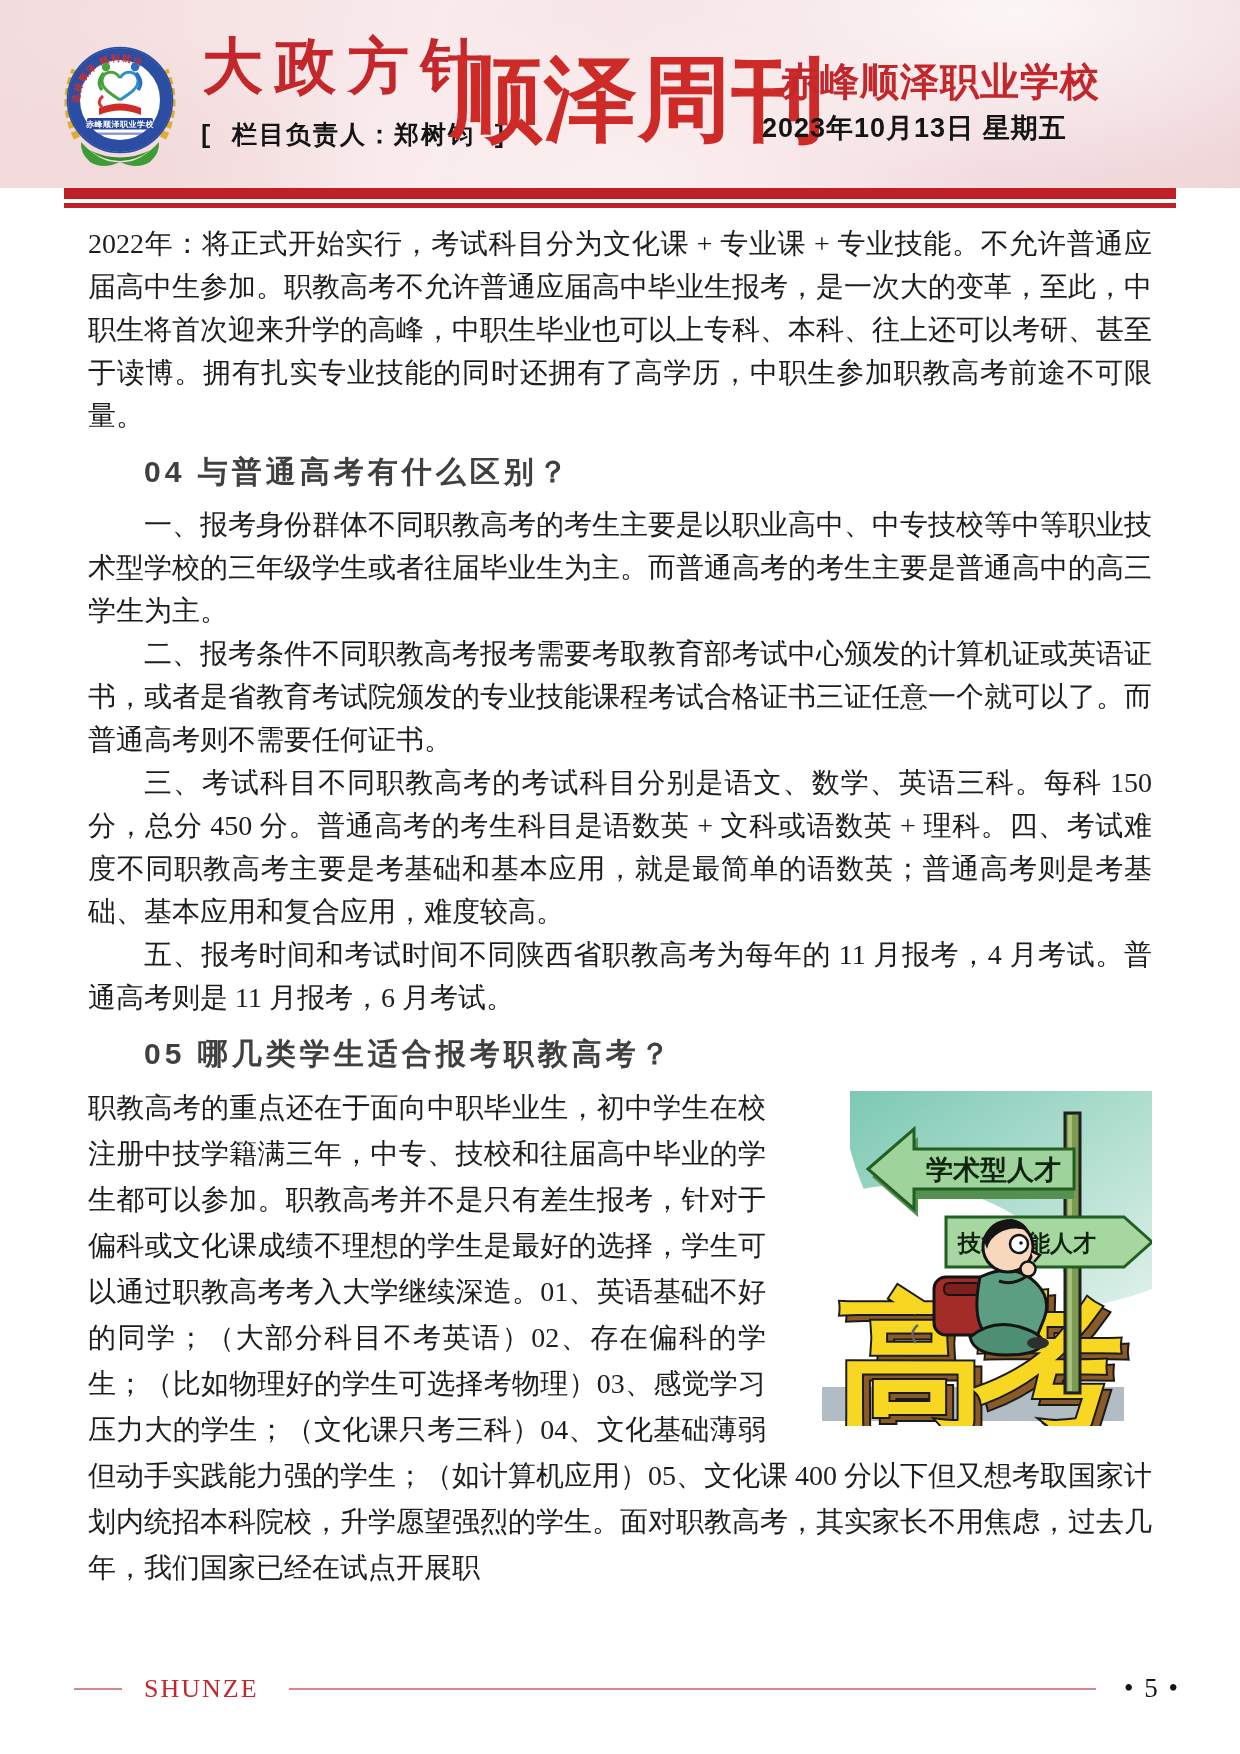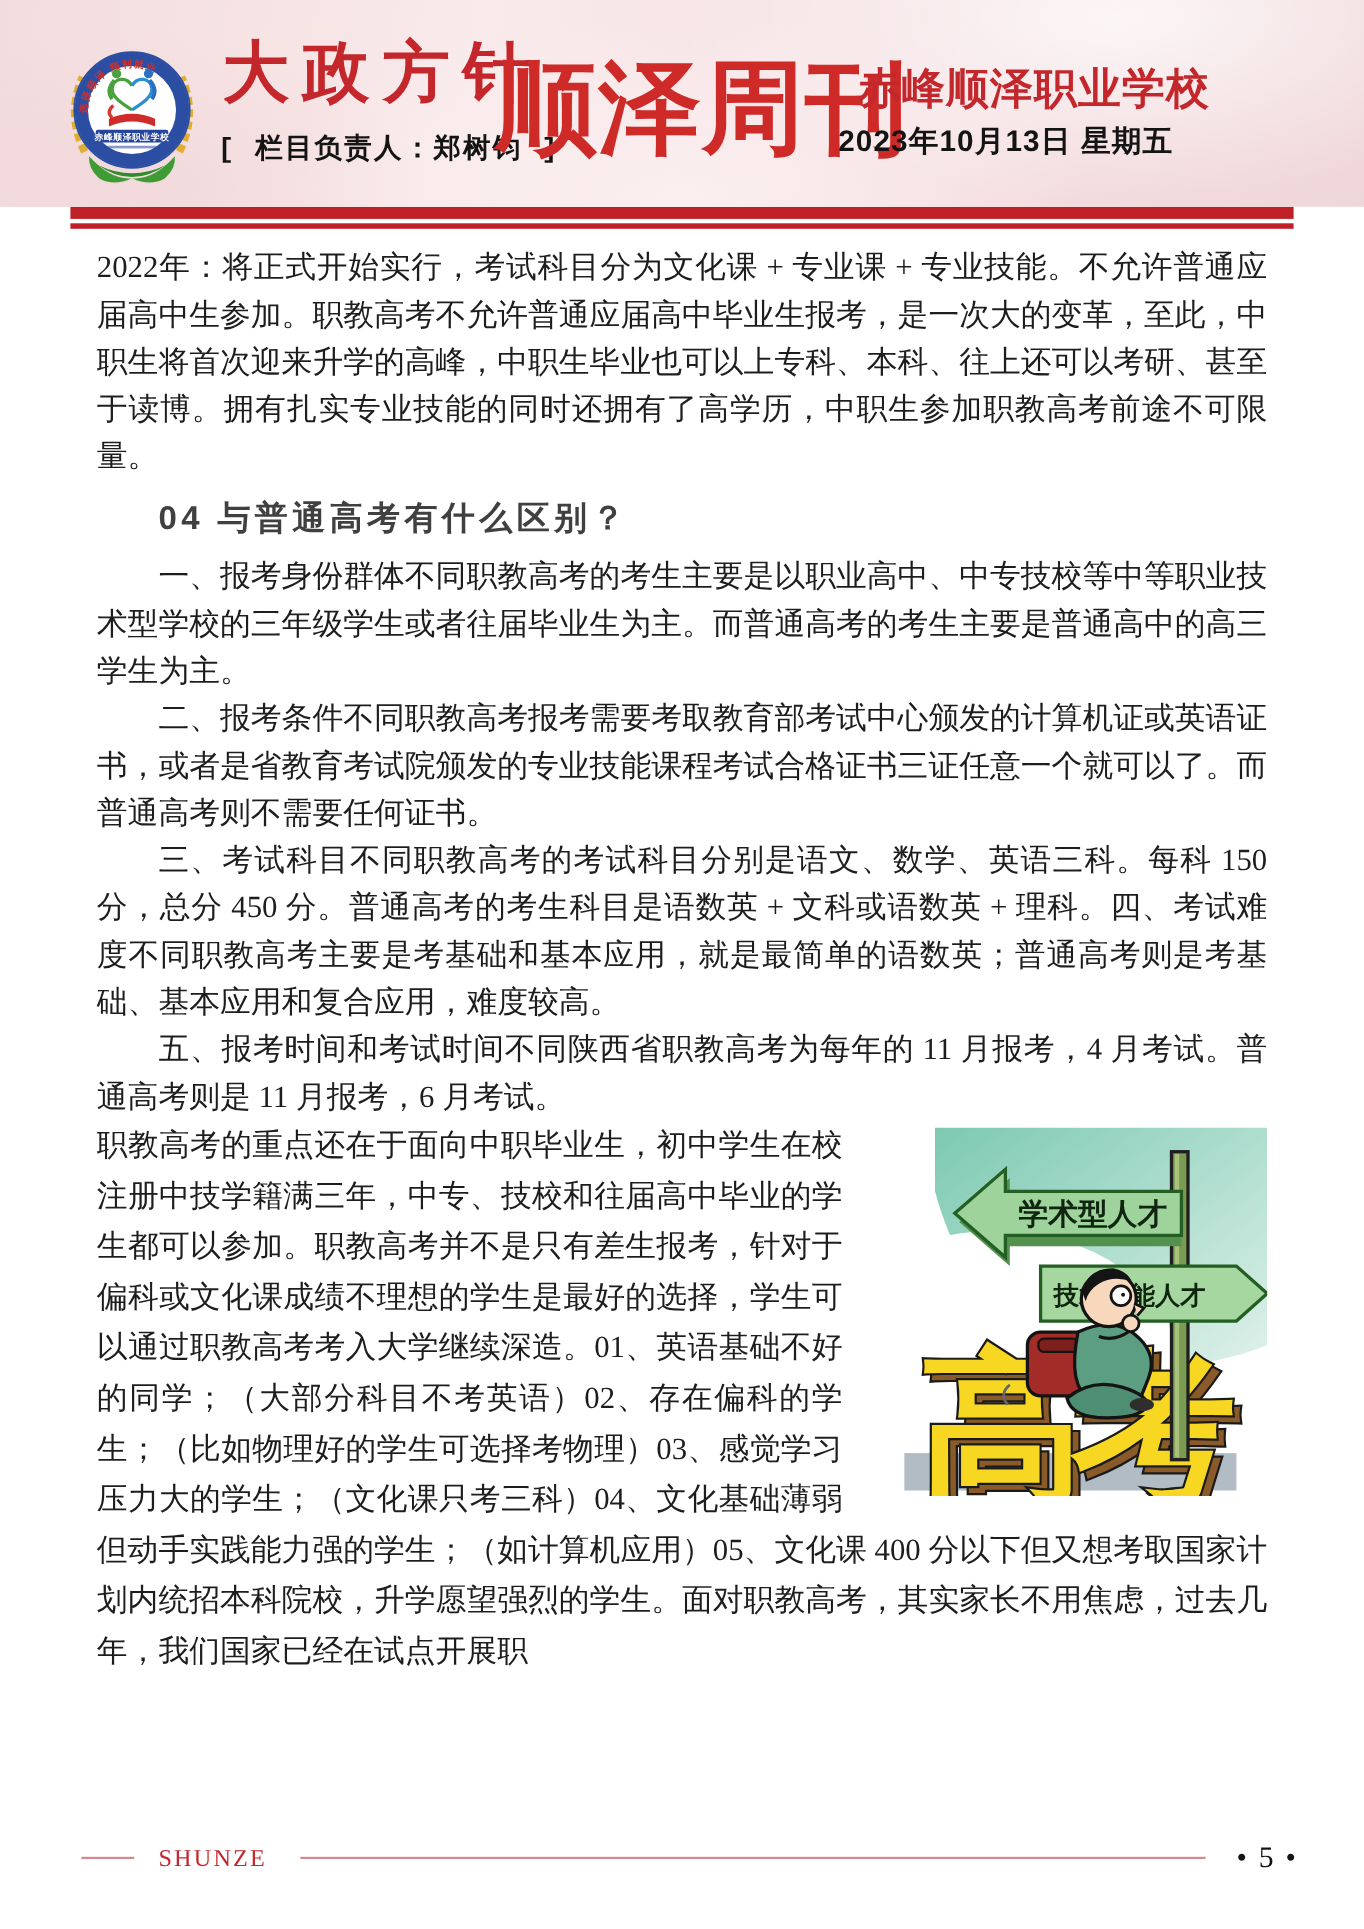--- a/index.html
+++ b/index.html
@@ -35,21 +35,21 @@
   main p{margin:0;}
   p.indent{text-indent:2em;}
   h2.sec{font-family:"Liberation Sans","DejaVu Sans",sans-serif;font-weight:bold;color:#404040;
     font-size:30px;line-height:36px;margin:17px 0 13px 0;padding-left:56px;letter-spacing:4px;text-align:left;}
   .sec05-wrap{line-height:46px;}
   figure.illus{float:right;width:330px;height:330px;margin:6px 0 8px 56px;padding:0;}
   figure.illus svg{display:block;width:330px;height:335px;}
   
   footer{position:absolute;left:74px;right:60px;bottom:50px;display:flex;align-items:center;}
   .rule-short{width:48px;height:2px;background:#d4898c;}
-  .brand{color:#c2282d;font-size:22px;letter-spacing:2px;margin:0 30px 0 22px;font-weight:normal;}
+  .brand{color:#c2282d;font-size:26px;letter-spacing:2px;margin:0 30px 0 22px;font-weight:normal;}
   .rule-long{flex:1;height:2px;background:#d4898c;margin-right:28px;}
   .page-no{font-size:27px;color:#141414;letter-spacing:2px;white-space:nowrap;}
   
   .sign-label{font-family:"Liberation Sans","DejaVu Sans",sans-serif;font-weight:bold;fill:#10250f;}
   .gk{font-family:"Liberation Sans","DejaVu Sans",sans-serif;font-weight:900;font-size:150px;
     letter-spacing:-12px;stroke:#1a1a1a;stroke-width:4;paint-order:stroke;}
   .logo-ring-text{font-family:"Liberation Sans","DejaVu Sans",sans-serif;font-size:9px;font-weight:bold;
     fill:#cf2f2f;letter-spacing:1.5px;}
   .logo-banner-text{font-family:"Liberation Sans","DejaVu Sans",sans-serif;font-size:8px;font-weight:bold;
     fill:#ffffff;letter-spacing:.5px;}
@@ -107,20 +107,21 @@
 
   <main>
     <p>2022年：将正式开始实行，考试科目分为文化课 + 专业课 + 专业技能。不允许普通应届高中生参加。职教高考不允许普通应届高中毕业生报考，是一次大的变革，至此，中职生将首次迎来升学的高峰，中职生毕业也可以上专科、本科、往上还可以考研、甚至于读博。拥有扎实专业技能的同时还拥有了高学历，中职生参加职教高考前途不可限量。</p>
 
     <h2 class="sec">04 与普通高考有什么区别？</h2>
     <p class="indent">一、报考身份群体不同职教高考的考生主要是以职业高中、中专技校等中等职业技术型学校的三年级学生或者往届毕业生为主。而普通高考的考生主要是普通高中的高三学生为主。</p>
     <p class="indent">二、报考条件不同职教高考报考需要考取教育部考试中心颁发的计算机证或英语证书，或者是省教育考试院颁发的专业技能课程考试合格证书三证任意一个就可以了。而普通高考则不需要任何证书。</p>
     <p class="indent">三、考试科目不同职教高考的考试科目分别是语文、数学、英语三科。每科 150 分，总分 450 分。普通高考的考生科目是语数英 + 文科或语数英 + 理科。四、考试难度不同职教高考主要是考基础和基本应用，就是最简单的语数英；普通高考则是考基础、基本应用和复合应用，难度较高。</p>
     <p class="indent">五、报考时间和考试时间不同陕西省职教高考为每年的 11 月报考，4 月考试。普通高考则是 11 月报考，6 月考试。</p>
 
+    <h2 class="sec">05 哪几类学生适合报考职教高考？</h2>
 
     <div class="sec05-wrap">
 
       <figure class="illus">
         <svg viewBox="0 0 330 335" aria-hidden="true">
           <defs>
             <linearGradient id="tealGrad" x1="0" y1="0" x2="1" y2="1">
               <stop offset="0" stop-color="#7cc9b2"></stop>
               <stop offset="1" stop-color="#dff1ea"></stop>
             </linearGradient>

